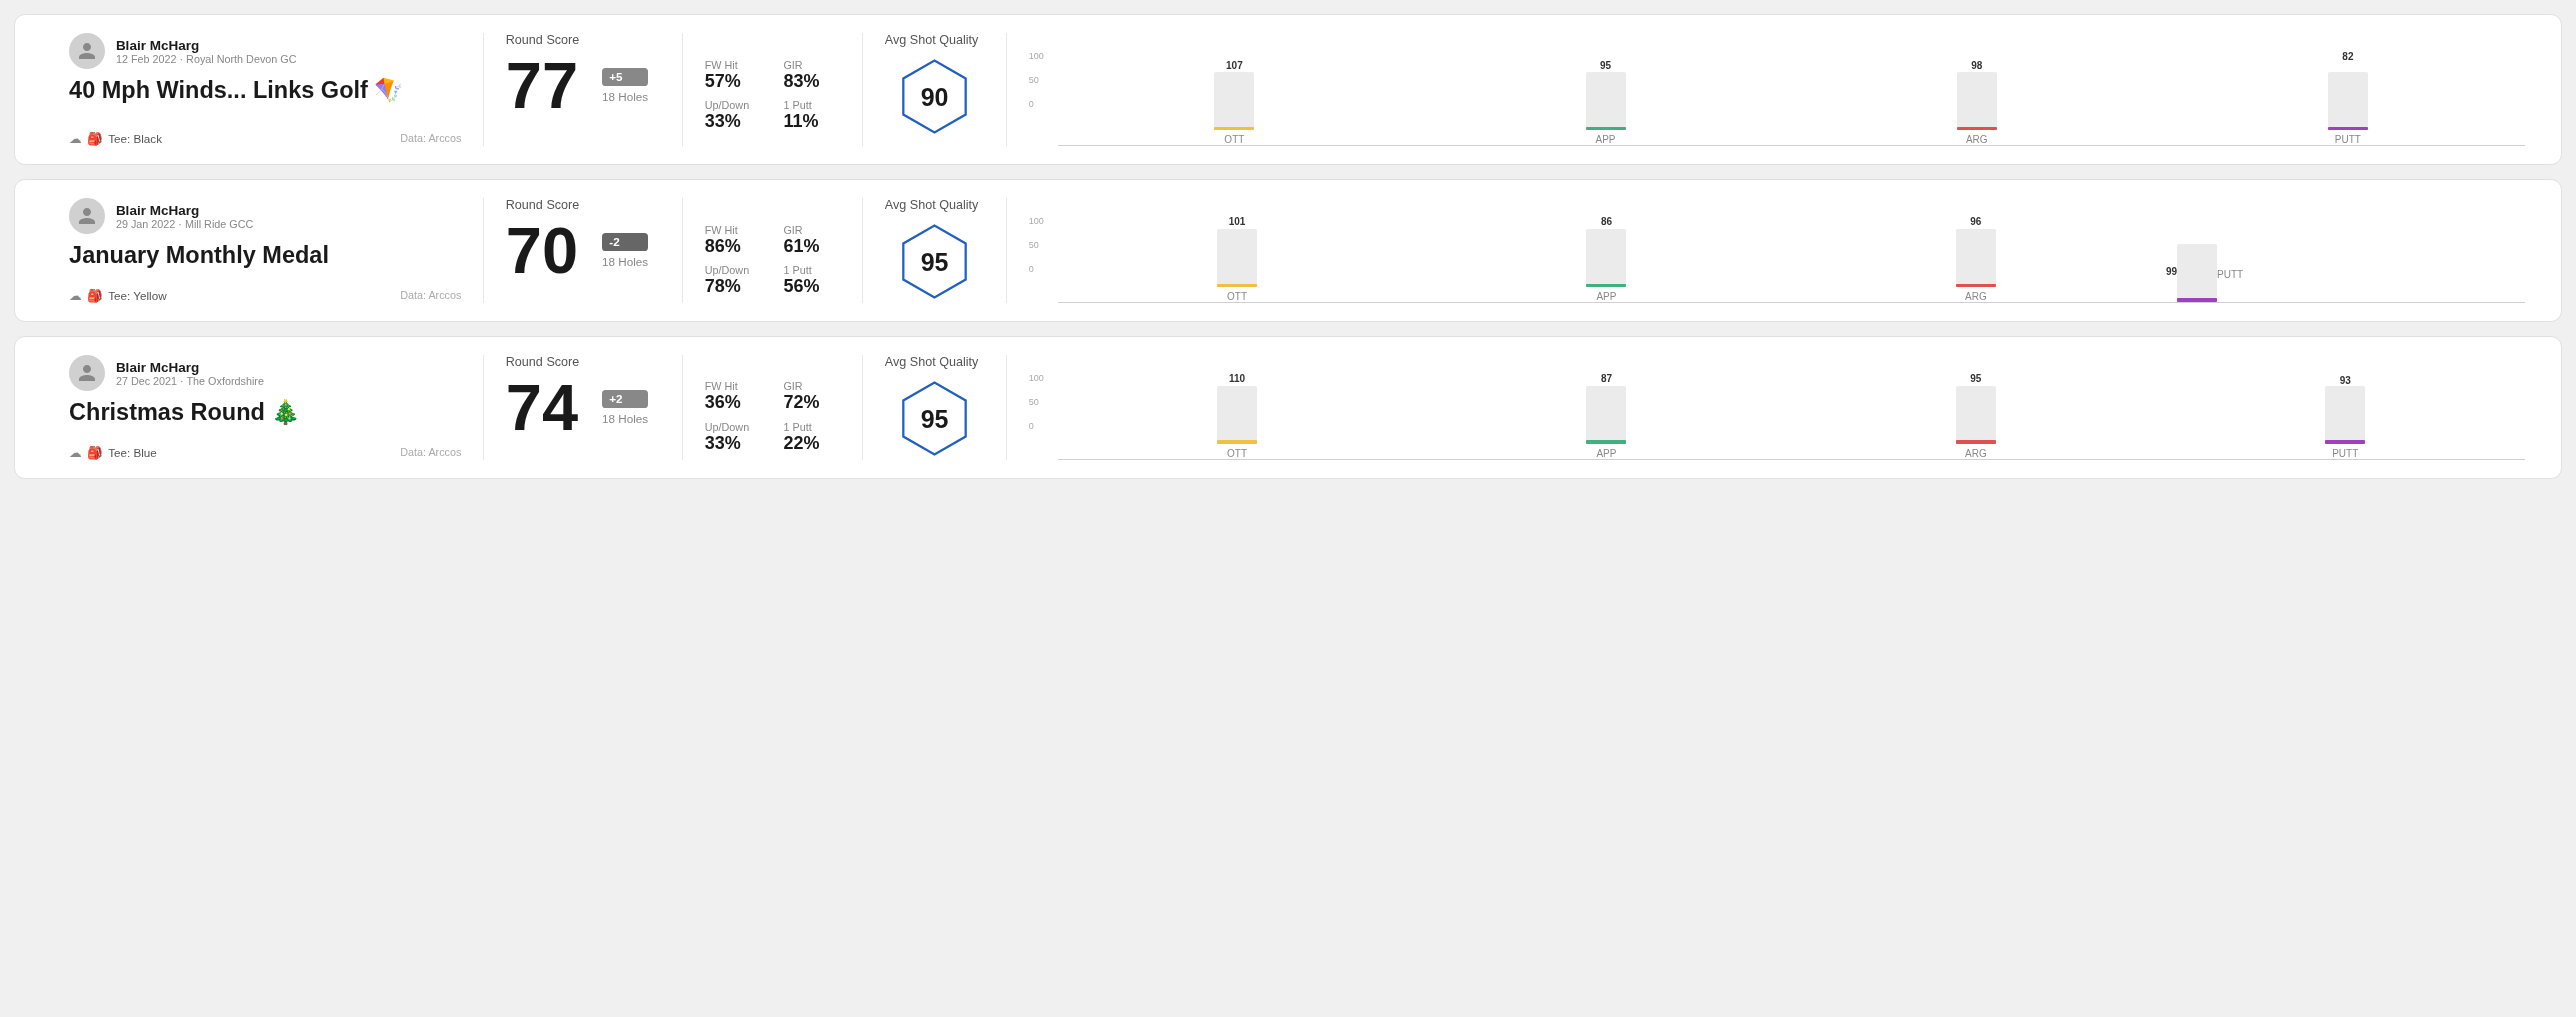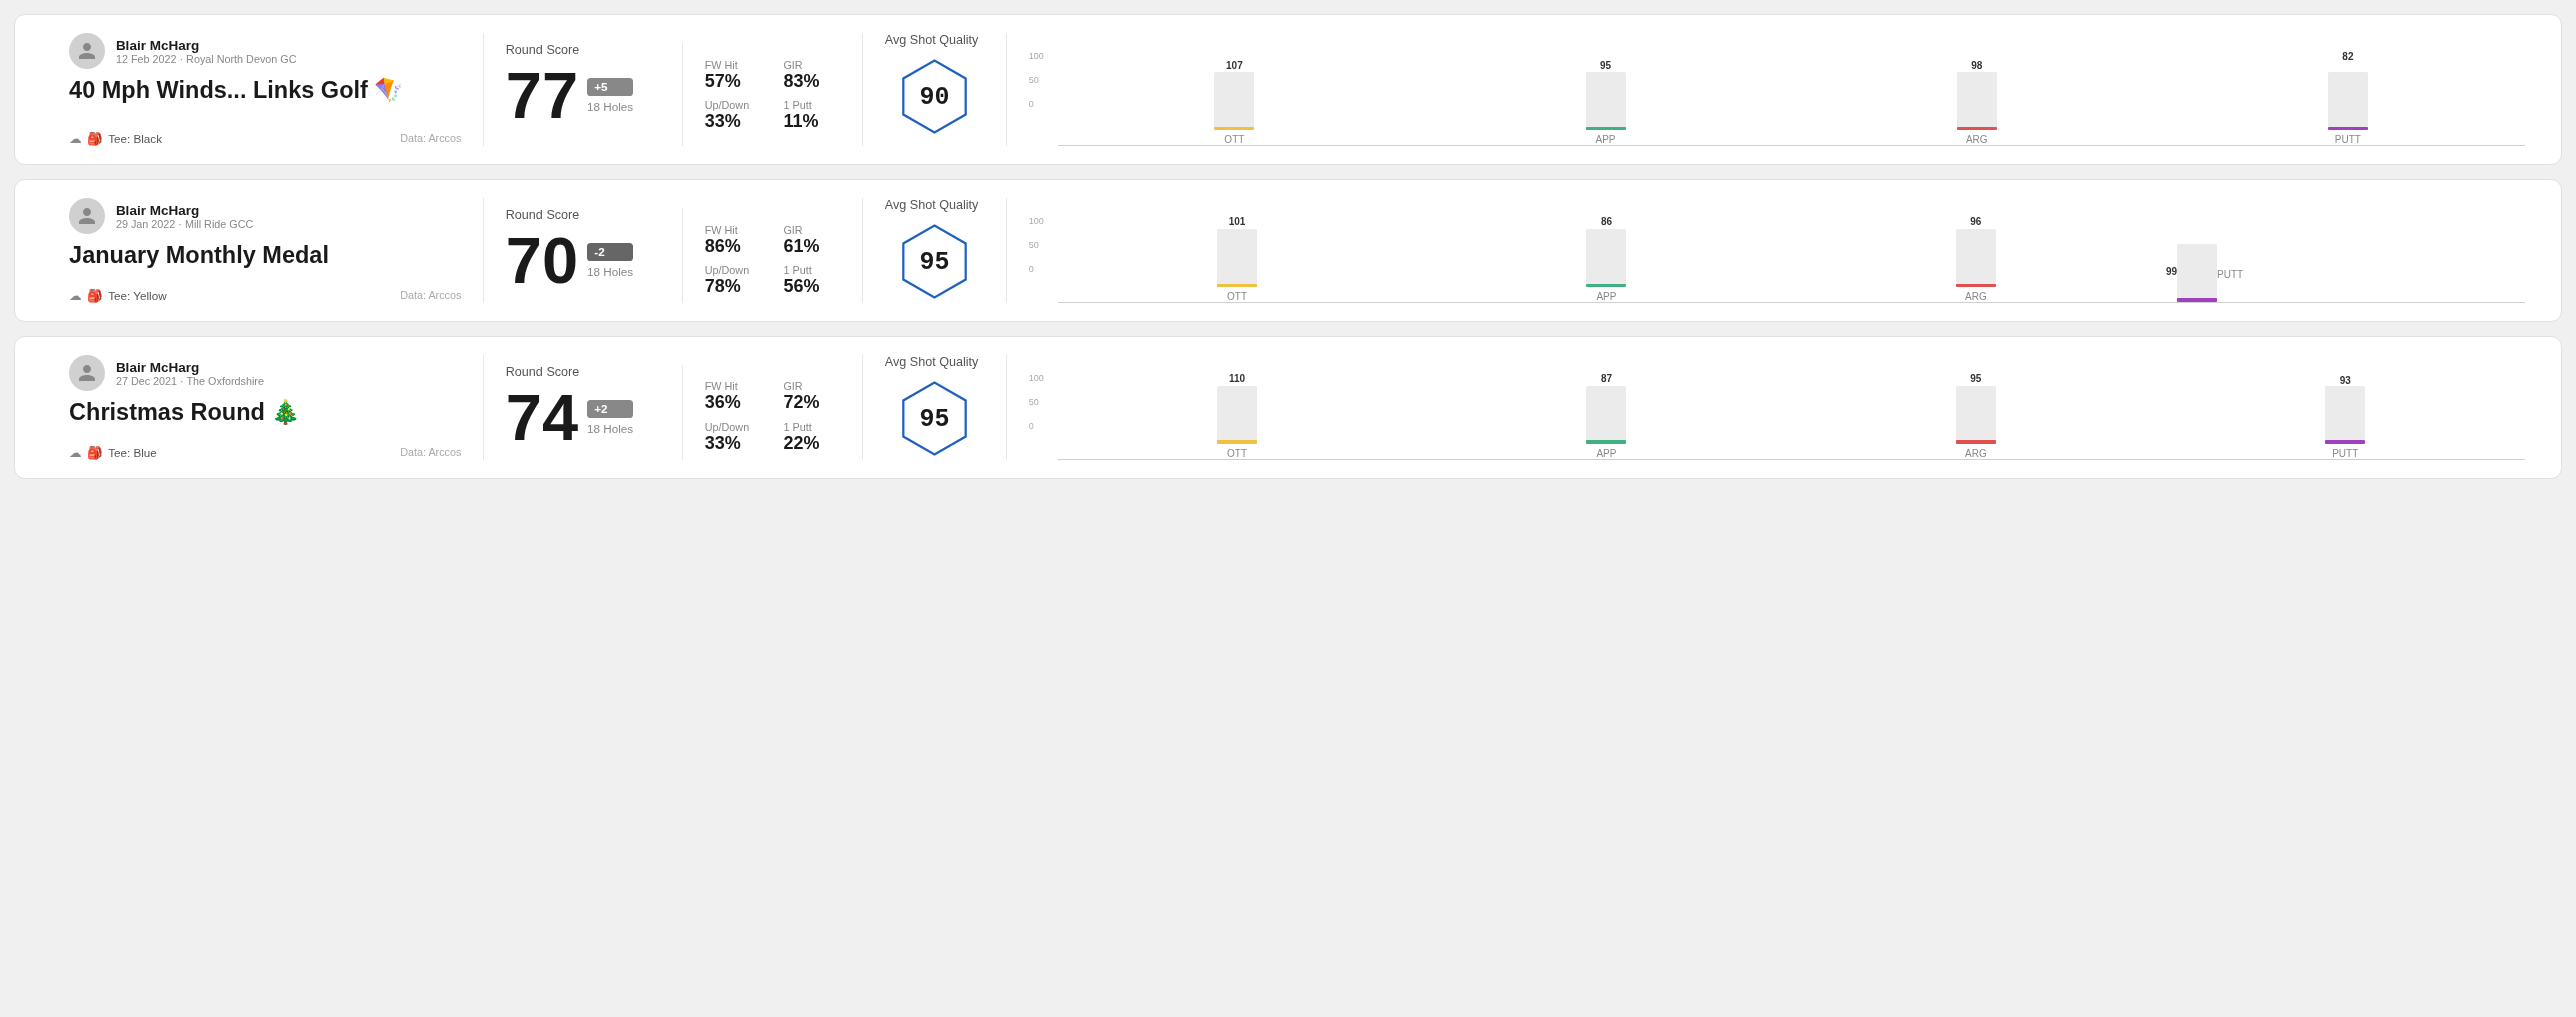--- a/index.html
+++ b/index.html
@@ -71,27 +71,26 @@
     .tee-icon { font-size: 12.6px; color: #888; }
     .data-source { font-size: 10.8px; color: #aaa; }
 
     .card-score {
       flex: 0 0 199px;
       display: flex;
       flex-direction: column;
       justify-content: flex-start;
       padding: 0 21.7px;
       border-right: 0.9px solid #e8e8e8;
-      margin-top: 10px;
     }
     .score-label { font-size: 12.6px; color: #555; margin-bottom: 5.4px; }
     .score-main {
       display: flex;
       align-items: center;
-      gap: 9px;
+      gap: 24px;
     }
     .score-number {
       font-size: 65px;
       font-weight: 800;
       color: #1a1a1a;
       line-height: 1;
     }
     .score-badge-col {
       display: flex;
       flex-direction: column;
@@ -138,21 +137,20 @@
     .hexagon-container {
       display: flex;
       align-items: center;
       justify-content: center;
       width: 100%;
     }
     .hexagon {
       position: relative;
       width: 81px;
       height: 81px;
-      font-family: Liberation Mono, monospace;
     }
     .hexagon svg { width: 81px; height: 81px; }
     .hexagon-score {
       position: absolute;
       top: 50%;
       left: 50%;
       transform: translate(-50%, -50%);
       font-size: 25px;
       font-weight: 800;
       color: #1a1a1a;

